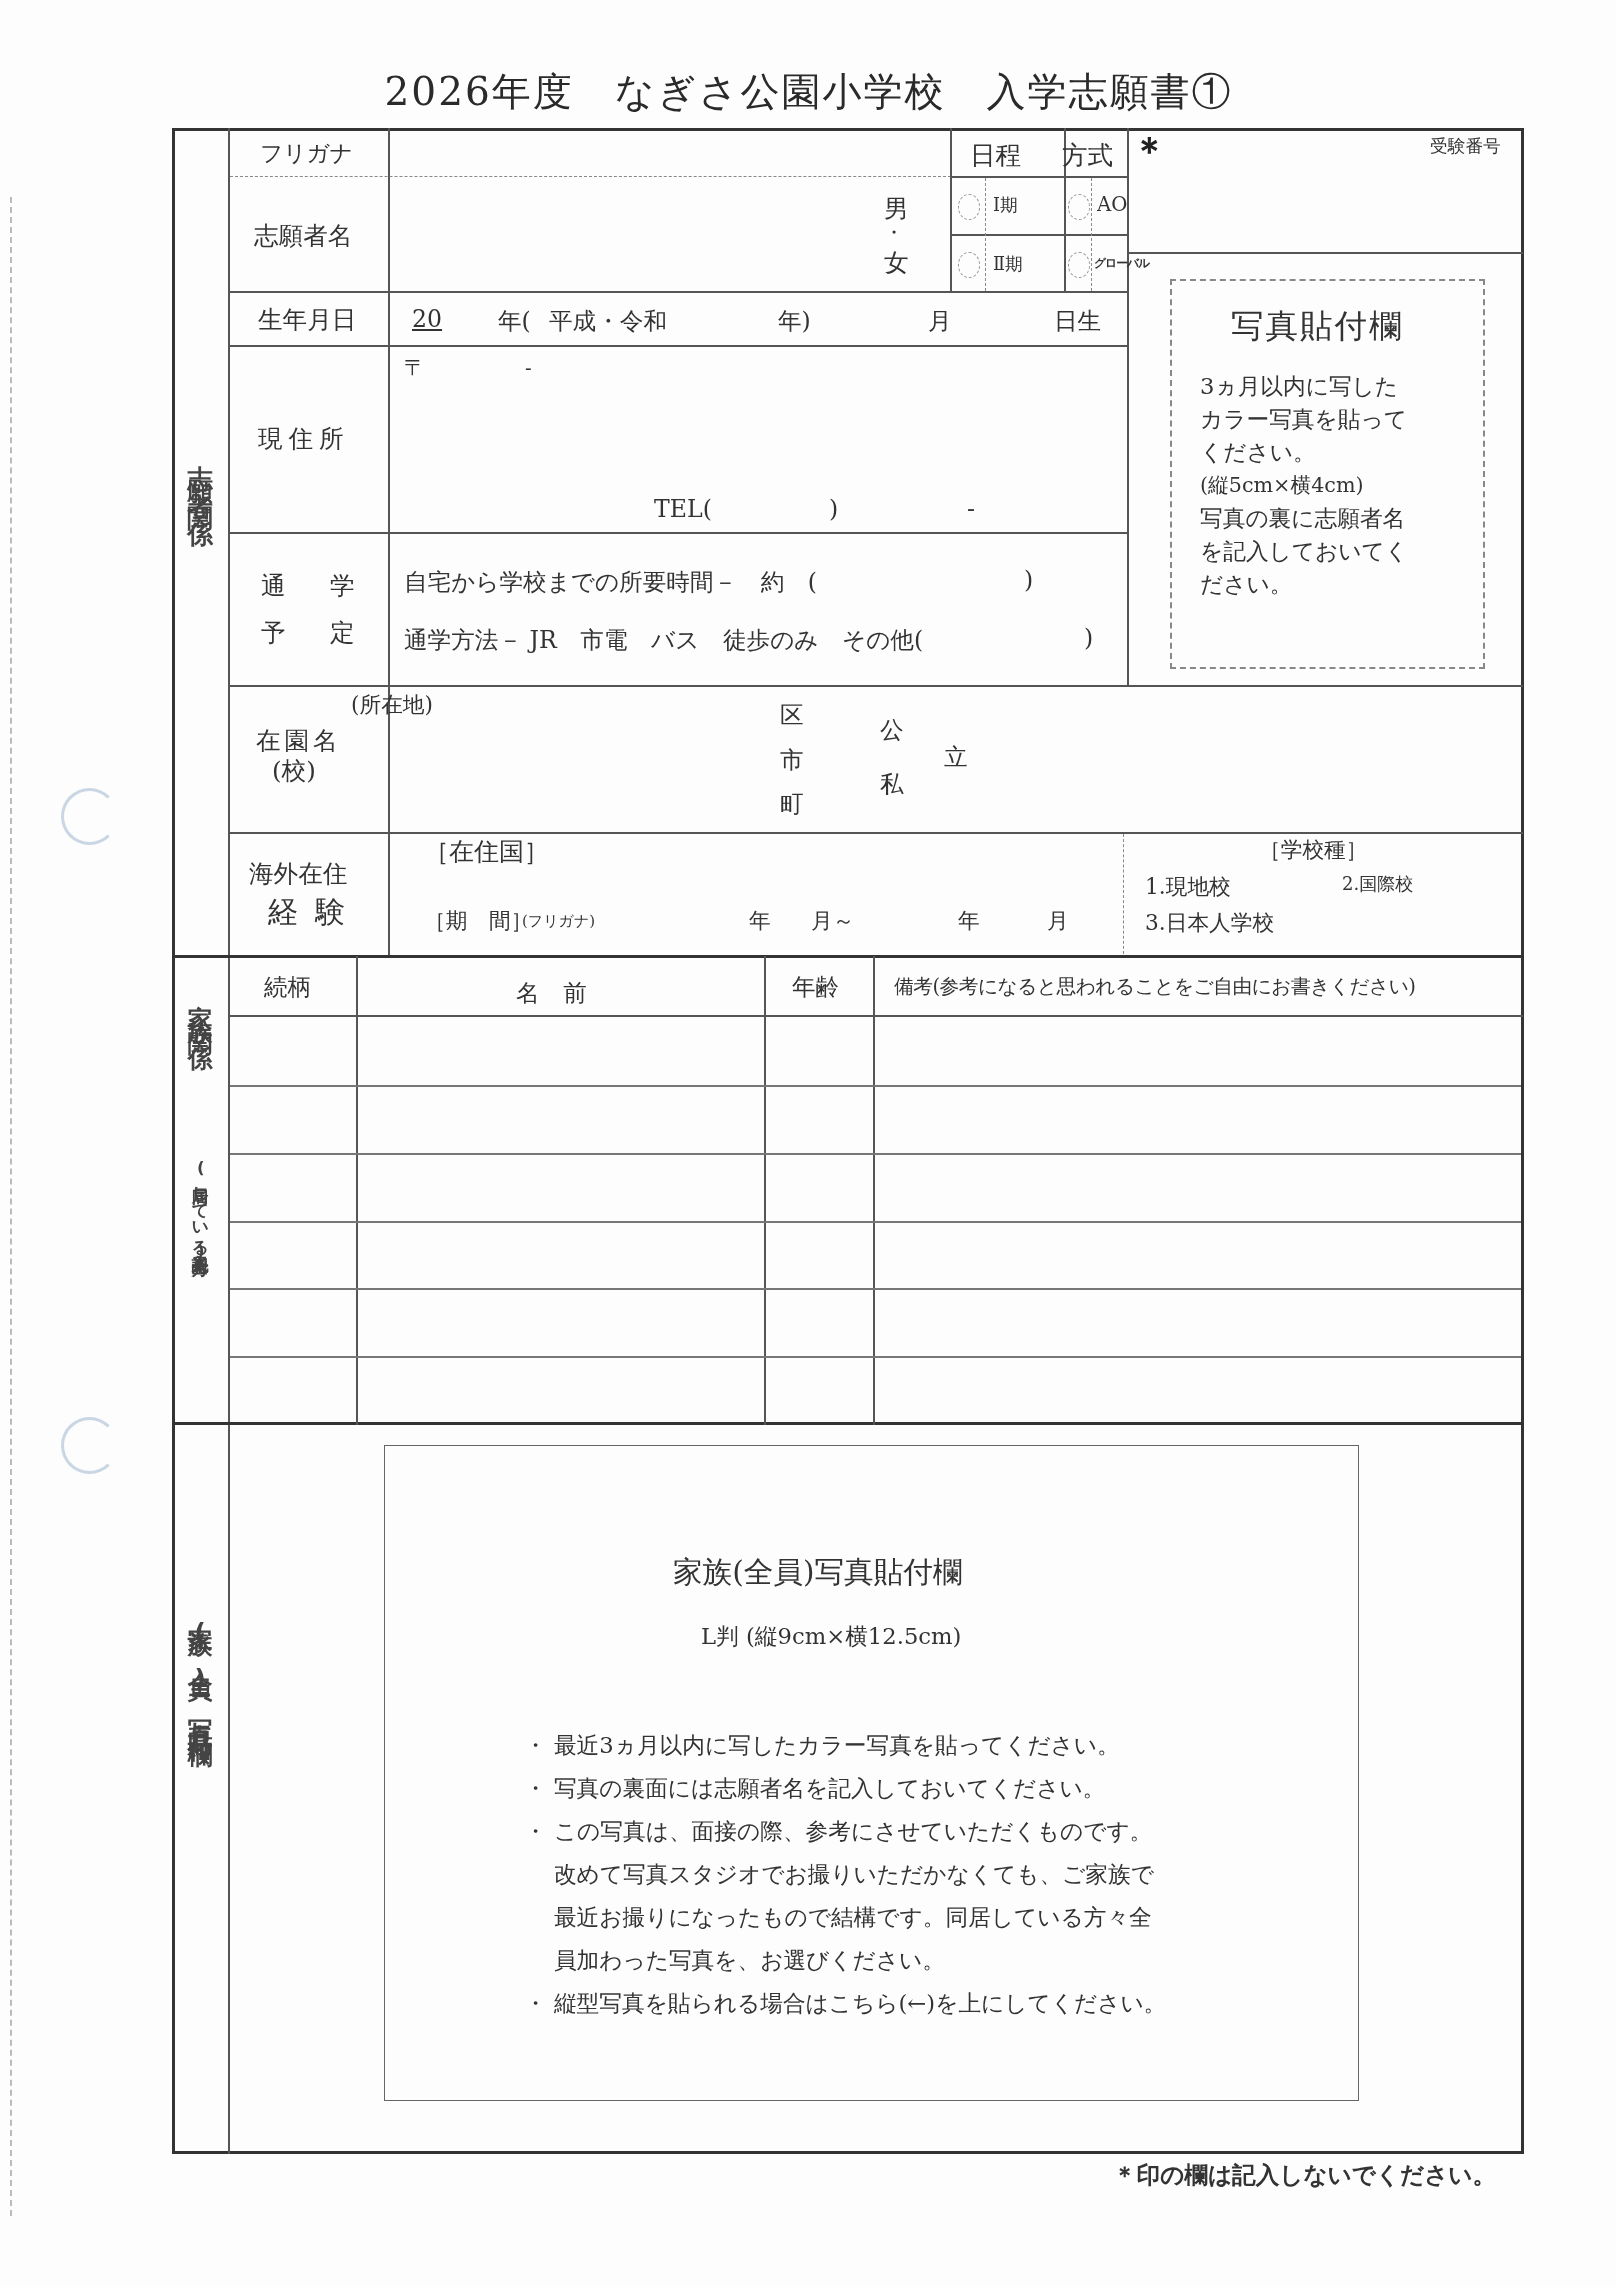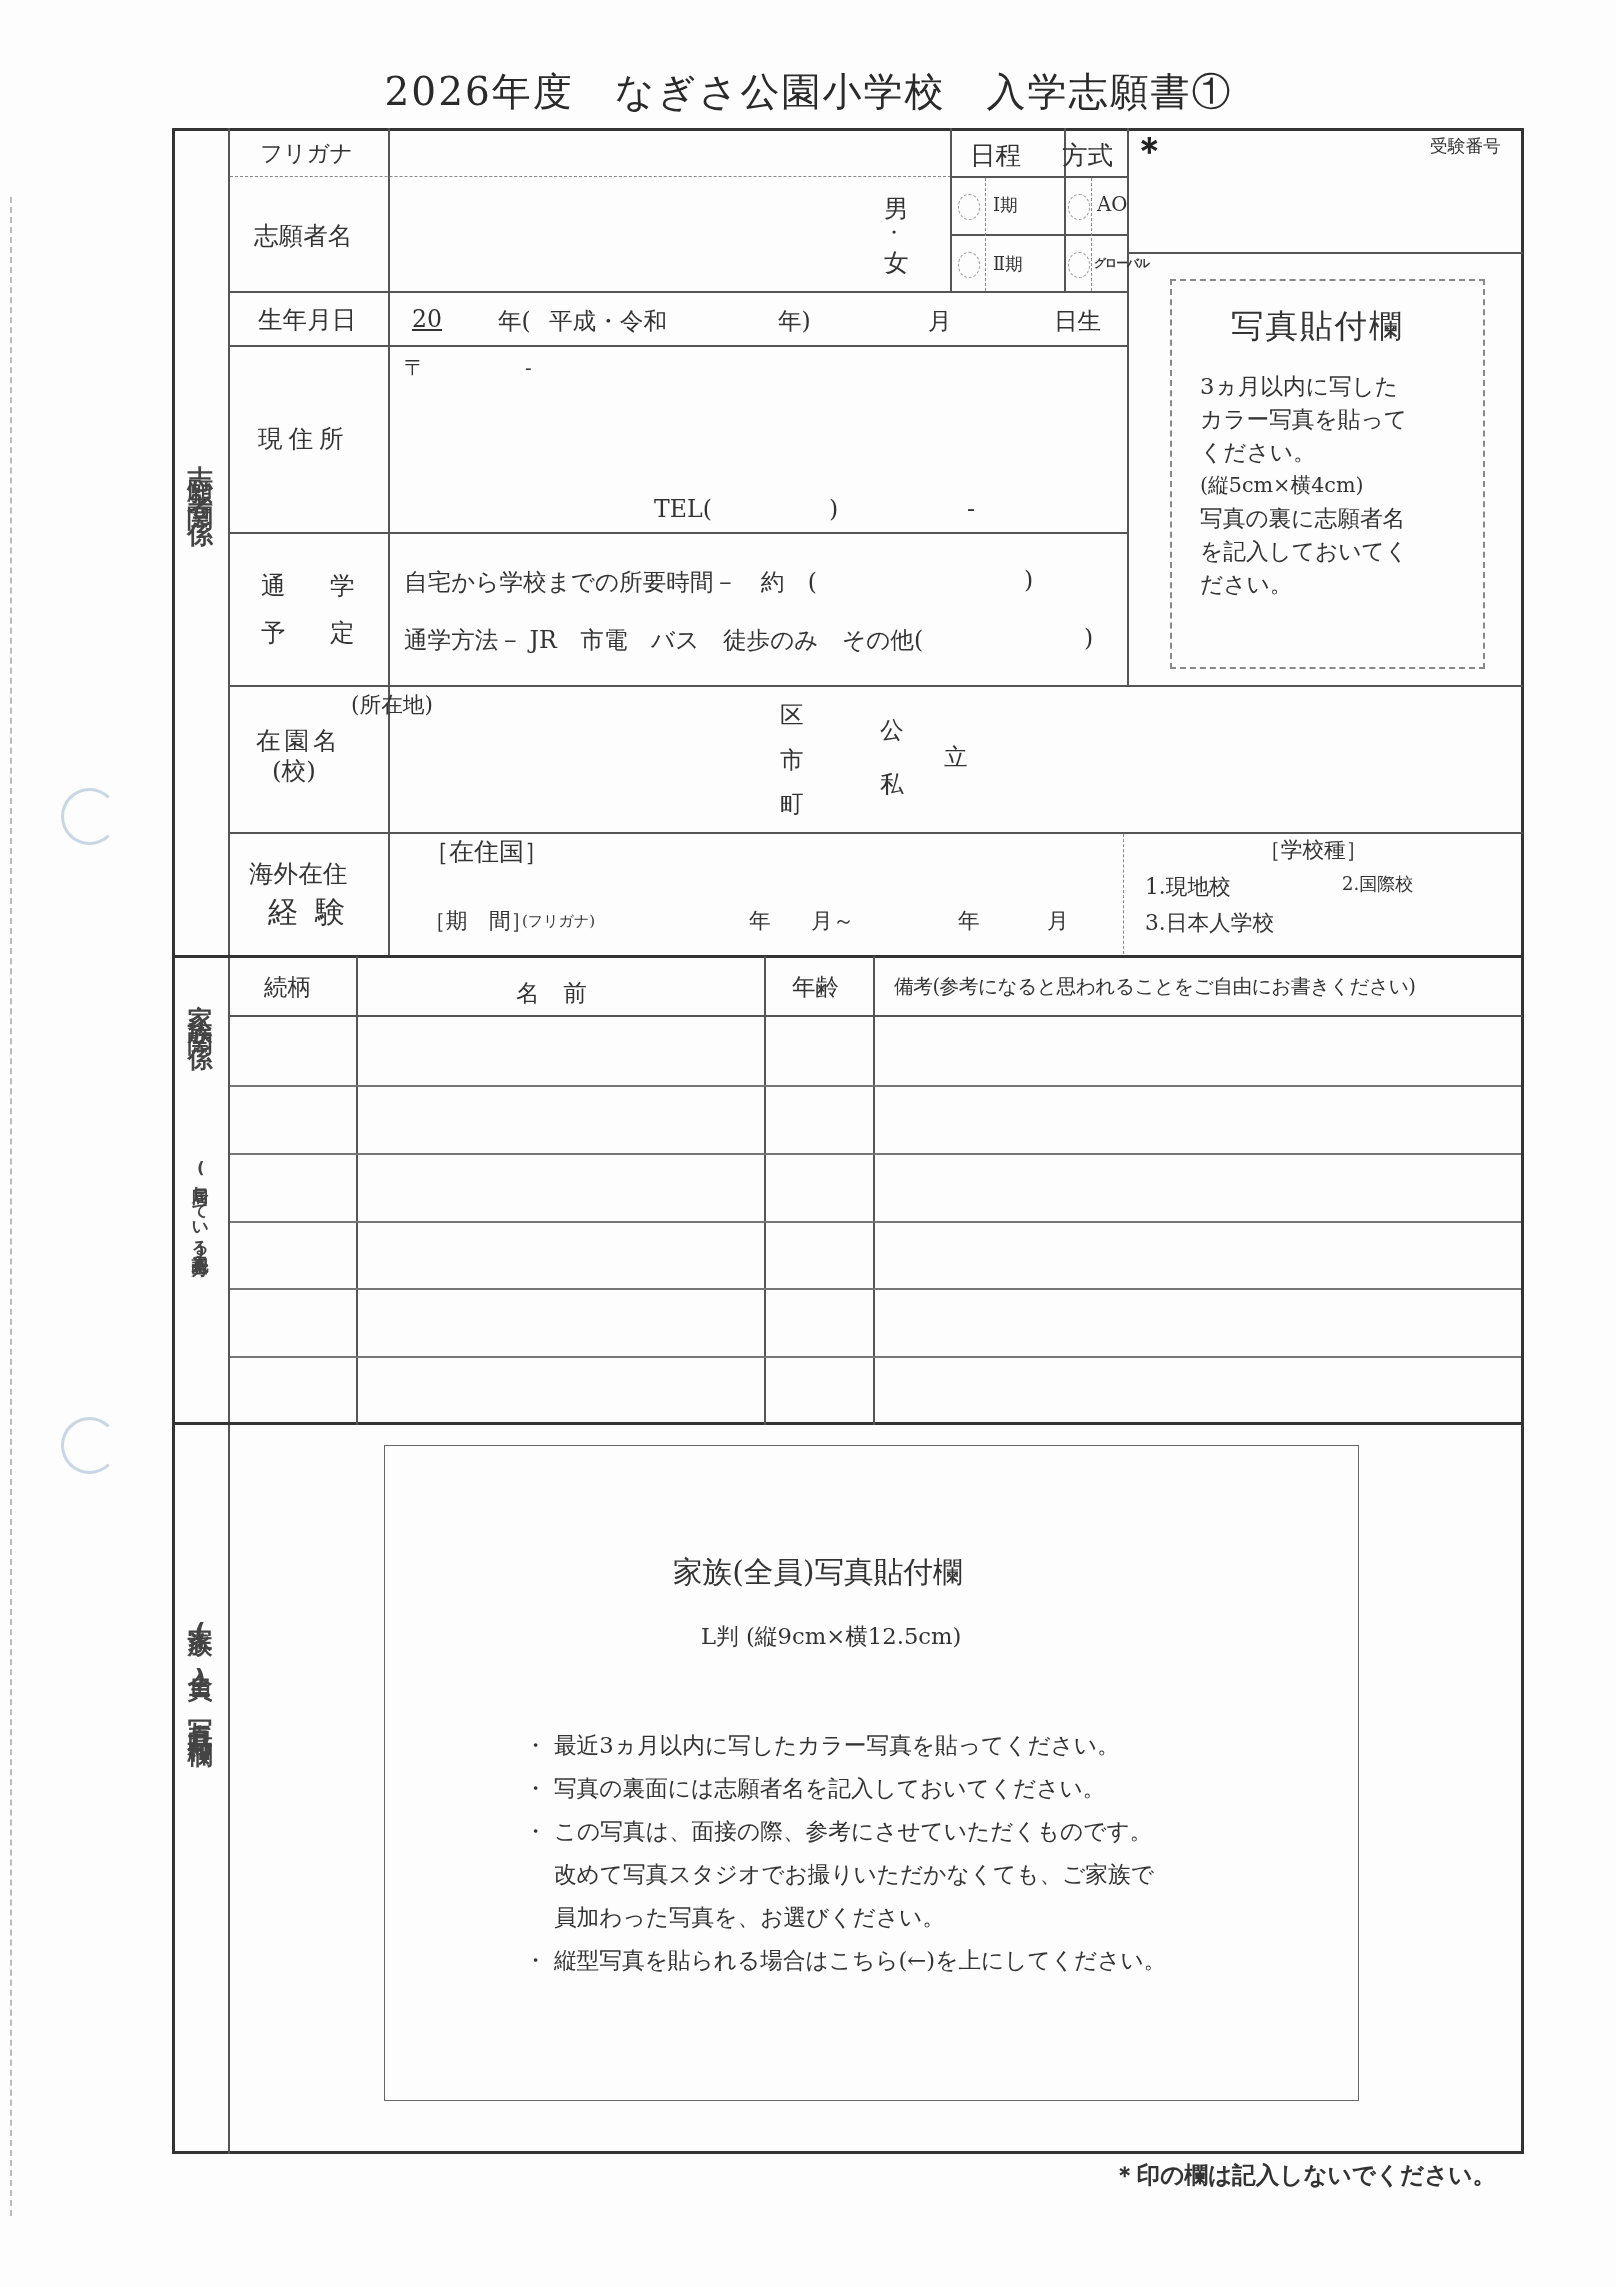--- a/index.html
+++ b/index.html
@@ -203,18 +203,19 @@
 
 <div class="vert" style="left:185px; top:1606px; font-size:24.6px; line-height:29.6px; letter-spacing:5.9px;">家族(全員)写真貼付欄</div>
 <div class="photo-big"></div>
 <div class="txt" style="left:673px; top:1552px; font-size:29.6px;">家族(全員)写真貼付欄</div>
 <div class="txt" style="left:701px; top:1621px; font-size:22.7px;">L判 (縦9cm×横12.5cm)</div>
 <div class="notes" style="left:524px; top:1724px;">
   <div class="item">・ 最近3ヵ月以内に写したカラー写真を貼ってください。</div>
   <div class="item">・ 写真の裏面には志願者名を記入しておいてください。</div>
   <div class="item">・ この写真は、面接の際、参考にさせていただくものです。</div>
   <div class="item">　 改めて写真スタジオでお撮りいただかなくても、ご家族で</div>
+  <div class="item">　 最近お撮りになったもので結構です。同居している方々全</div>
   <div class="item">　 員加わった写真を、お選びください。</div>
   <div class="item">・ 縦型写真を貼られる場合はこちら(←)を上にしてください。</div>
 </div>
 
 <div class="txt" style="left:1113px; top:2159px; font-size:23.6px; font-family:'DejaVu Sans','Liberation Sans',sans-serif; font-weight:bold; color:#333;">＊印の欄は記入しないでください。</div>
 
 
 </body></html>

